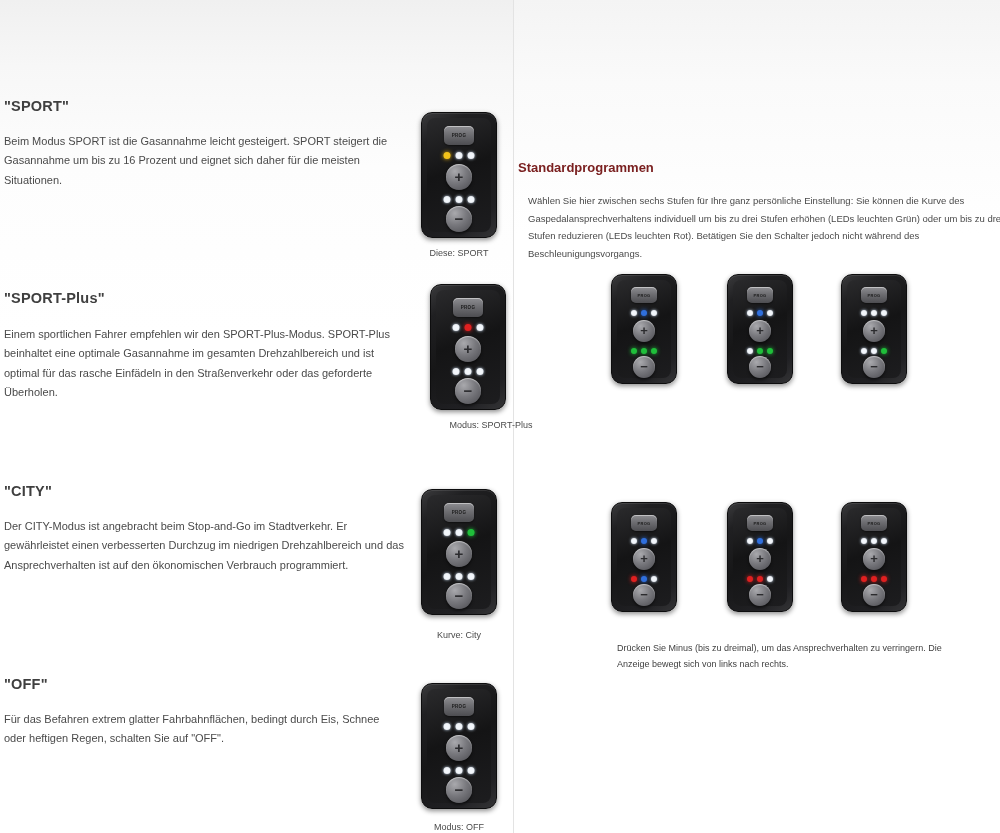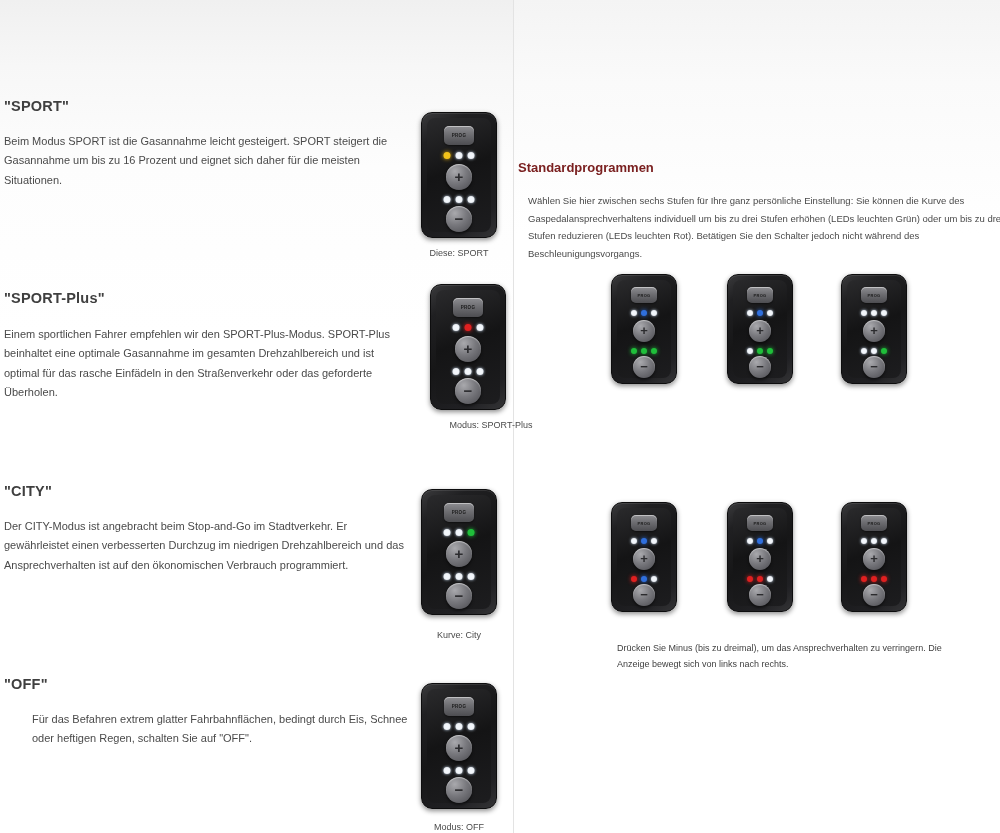--- a/index.html
+++ b/index.html
@@ -188,21 +188,21 @@
         <span class="led white"></span>
       </div>
       <div class="circ-btn" style="top:88px;">
           <span>−</span>
         </div>
     </div>
   </div>
   <div class="caption" style="left:399px; top:628px; width:120px;">Kurve: City</div>
 
   <div class="sec-title" style="left:4px; top:676px;">"OFF"</div>
-  <div class="sec-body" style="left:4px; top:710px; width:400px;margin-left:28px;">Für das Befahren extrem glatter Fahrbahnflächen, bedingt durch Eis, Schnee oder heftigen Regen, schalten Sie auf "OFF".</div>
+  <div class="sec-body" style="left:4px; top:710px; width:400px;">Für das Befahren extrem glatter Fahrbahnflächen, bedingt durch Eis, Schnee oder heftigen Regen, schalten Sie auf "OFF".</div>
 
   <div class="device" style="left:421px; top:683px;">
     <div class="inner">
       <div class="prog-btn">PROG</div>
       <div class="led-row" style="top:34px;">
         <span class="led white"></span>
         <span class="led white"></span>
         <span class="led white"></span>
       </div>
       <div class="circ-btn" style="top:46px;">

